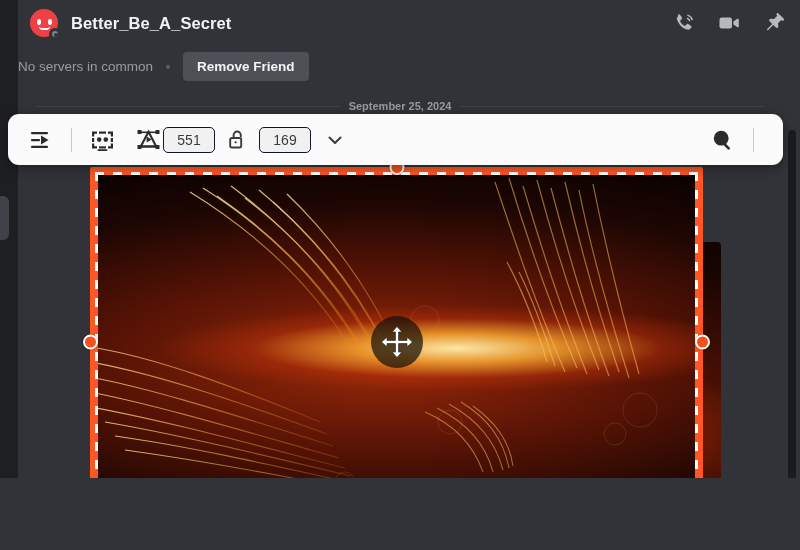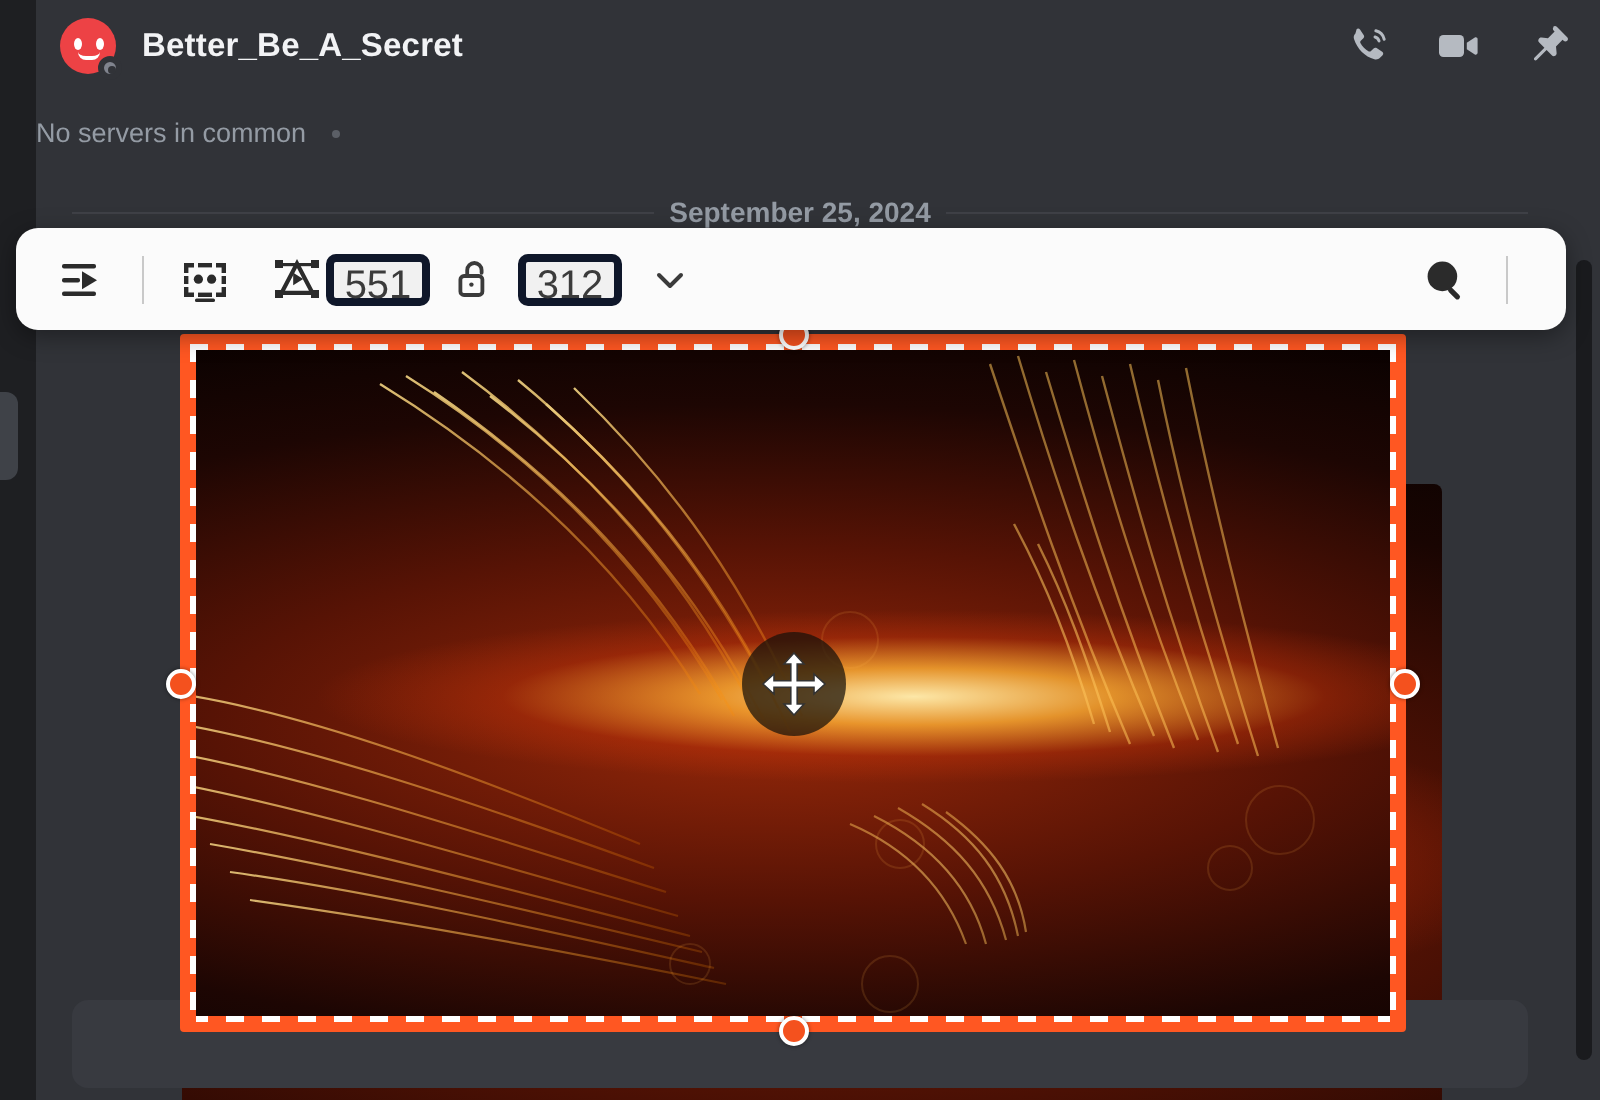--- a/index.html
+++ b/index.html
@@ -4,21 +4,21 @@
 <style>
   * { box-sizing: border-box; margin: 0; padding: 0; }
   html, body {
     width: 800px; height: 550px;
     overflow: hidden;
     background: #313338;
     font-family: "Liberation Sans", sans-serif;
   }
   #app {
     position: relative;
-    width: 800px; height: 550px;
+    width: 800px; height: 478px;
     background: #313338;
     overflow: hidden;
   }
 
   
   .rail {
     position: absolute; left: 0; top: 0;
     width: 18px; height: 550px;
     background: #1e1f22;
   }
@@ -127,21 +127,21 @@
     background: #313338;
     overflow: hidden;
   }
   .date-divider {
     position: absolute; left: 18px; top: 12px;
     width: 728px; height: 14px;
     display: flex; align-items: center;
   }
   .date-divider .line { flex: 1; height: 1px; background: #3f4147; }
   .date-divider .label {
-    color: #949ba4; font-size: 14px; font-weight: bold;
+    color: #949ba4; font-size: 11px; font-weight: bold;
     padding: 0 8px; white-space: nowrap;
   }
 
   .msg-row {
     position: absolute; left: 18px; top: 34px;
     display: flex;
   }
   .msg-avatar {
     width: 40px; height: 40px; border-radius: 50%;
     background: #3ba55d;
@@ -272,25 +272,25 @@
     flex: 0 0 auto;
   }
   .tb-sep {
     width: 1px; height: 24px;
     background: #c9c9c9;
     margin: 0 15px;
     flex: 0 0 auto;
   }
   .dim-box {
     width: 52px; height: 26px;
-    border: 4px solid #0f172a;
+    border: 1px solid #0f172a;
     border-radius: 5px;
     background: #f1f1f1;
     color: #3b3b3b;
-    font-size: 20px;
+    font-size: 14px;
     font-family: "Liberation Sans", sans-serif;
     text-align: center;
     line-height: 24px;
     flex: 0 0 auto;
   }
   .lock-icon {
     width: 26px; height: 26px;
     display: flex; align-items: center; justify-content: center;
     color: #3b3b3b; flex: 0 0 auto;
   }
@@ -364,20 +364,21 @@
           <svg class="hicon" viewBox="0 0 24 24" fill="currentColor">
             <path d="M14.6 2.4c.5-.5 1.3-.5 1.8 0l5.2 5.2c.5.5.5 1.3 0 1.8-.5.5-1.3.5-1.8 0l-.5-.5-3.3 3.3.3 3.2c.1.6-.2 1.2-.7 1.5-.6.3-1.3.2-1.7-.3l-2.6-2.6-5 5c-.3.3-.8.3-1.1 0-.3-.3-.3-.8 0-1.1l5-5-2.6-2.6c-.5-.5-.6-1.1-.3-1.7.3-.6.9-.9 1.5-.8l3.2.3 3.3-3.3-.5-.5c-.5-.5-.5-1.3 0-1.8z"></path>
           </svg>
         </span>
       </div>
     </div>
 
     <div class="subheader">
       <span class="servers-note">No servers in common</span>
       <span class="dot-sep"></span>
+      <button class="pill-btn">Remove Friend</button>
     </div>
 
     <div class="msgs">
       <div class="date-divider">
         <span class="line"></span>
         <span class="label">September 25, 2024</span>
         <span class="line"></span>
       </div>
 
       <div class="msg-row">
@@ -523,21 +524,21 @@
     <span class="dim-box" title="W">551</span>
 
     <span class="lock-icon" style="margin:0 9px;">
       <svg width="19" height="21" viewBox="0 0 19 21" fill="none" stroke="#3b3b3b" stroke-width="1.9">
         <rect x="2.2" y="9" width="11" height="9.5" rx="1.8" fill="none"></rect>
         <path d="M5.6 9 V6.1 a3.6 3.6 0 0 1 7.2 0 V7.4" fill="none" stroke-linecap="round"></path>
         <circle cx="7.7" cy="13.3" r="1.1" fill="#3b3b3b" stroke="none"></circle>
       </svg>
     </span>
 
-    <span class="dim-box" title="H">312</span>
+    <span class="dim-box" title="H">169</span>
 
     <span class="chev" style="margin-left:10px;">
       <svg width="20" height="20" viewBox="0 0 20 20" fill="none" stroke="#3b3b3b" stroke-width="2" stroke-linecap="round" stroke-linejoin="round">
         <path d="M4.5 7.5 L10 13 L15.5 7.5"></path>
       </svg>
     </span>
 
     <span class="spacer"></span>
 
     <span class="tb-icon">

